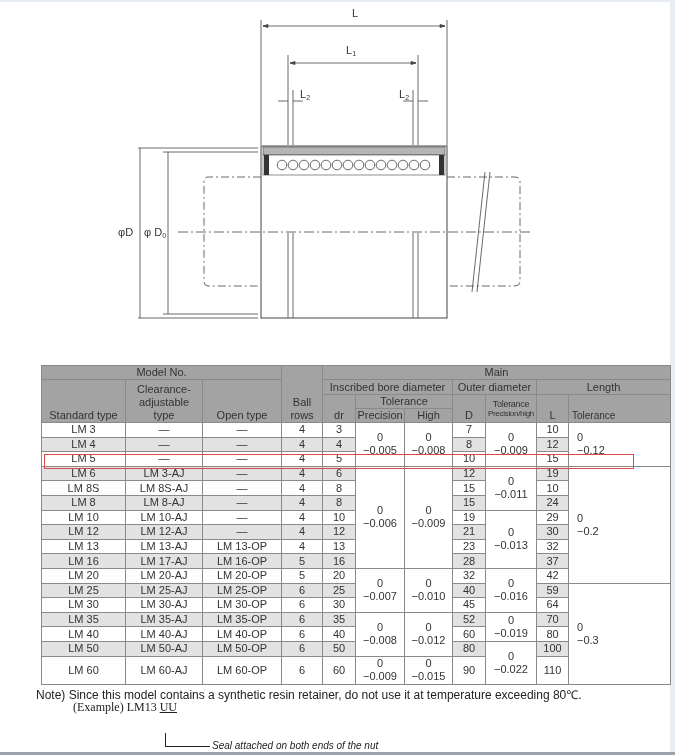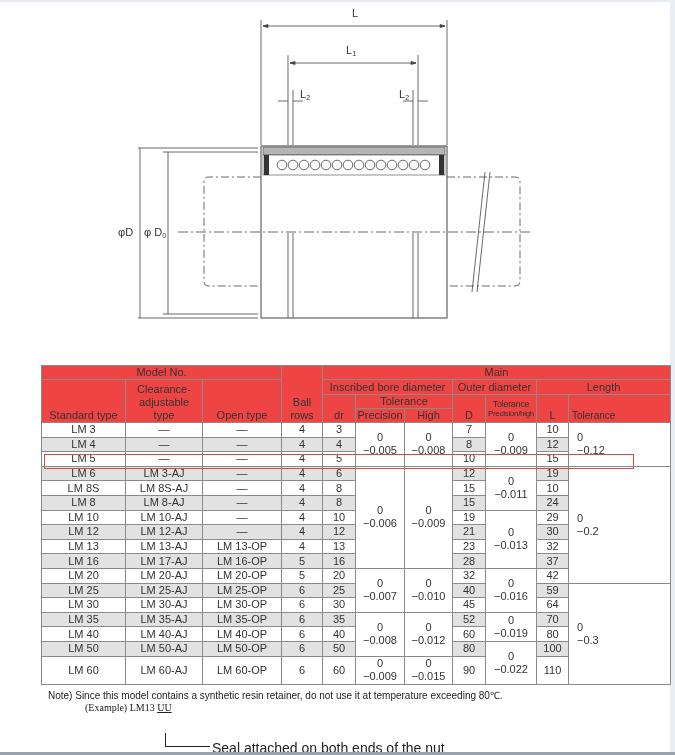--- a/index.html
+++ b/index.html
@@ -16,43 +16,43 @@
 
   table.spec {
     position:absolute; left:41px; top:365px;
     border-collapse:collapse; table-layout:fixed;
     width:629px; font-size:11px; color:#333;
   }
   table.spec td, table.spec th {
     border:1px solid #8a8a8a; padding:0; text-align:center; vertical-align:middle;
     font-weight:normal; line-height:13px; overflow:hidden; white-space:nowrap;
   }
-  table.spec th { background:#ef4444; color:#333; }
+  table.spec th { background:#a3a3a3; color:#333; }
   table.spec th.tiny { font-size:8px; line-height:10px; letter-spacing:-0.3px; }
   table.spec tr.body-row td { height:13.6px; }
   table.spec tr.body-row.tall td { height:27px; }
   td.g { background:#e2e2e2; }
   td.w { background:#ffffff; }
   td.tol { background:#ffffff; font-size:11px; line-height:13px; }
   td.tol span { display:block; }
   td.tol-left { text-align:left !important; padding-left:8px !important; }
   th.left { text-align:left !important; padding-left:3px !important; }
   .highlight-box {
     position:absolute; left:44px; top:454px; width:590px; height:15px;
     border:1px solid #d84a4a; box-sizing:border-box; pointer-events:none;
   }
   .notes {
-    position:absolute; left:48px; top:690px; font-size:10px; color:#222; line-height:11.5px;
+    position:absolute; left:36px; top:690px; font-size:12px; color:#222; line-height:11.5px;
   }
   .notes .indent { padding-left:28px; }
   .notes .ex { padding-left:37px;font-family:Liberation Serif, serif; }
   .notes .uu { text-decoration:underline; }
   .seal-line { position:absolute; left:165px; top:733px; width:1px; height:13px; background:#222; }
   .seal-line2 { position:absolute; left:165px; top:746px; width:45px; height:1px; background:#222; }
-  .seal-text { position:absolute; left:212px; top:740px; font-size:14px; color:#222; }
+  .seal-text { position:absolute; left:212px; top:740px; font-size:10px; color:#222;font-style:italic; }
   .bottom-edge { position:absolute; left:0; top:752px; width:675px; height:3px; background:#9aa2ad; }
 </style>
 </head>
 <body>
 
 <div class="top-edge"></div>
 <div class="right-strip"></div>
 
 <div class="diagram">
 <svg width="670" height="340" viewBox="0 0 670 340" xmlns="http://www.w3.org/2000/svg">

